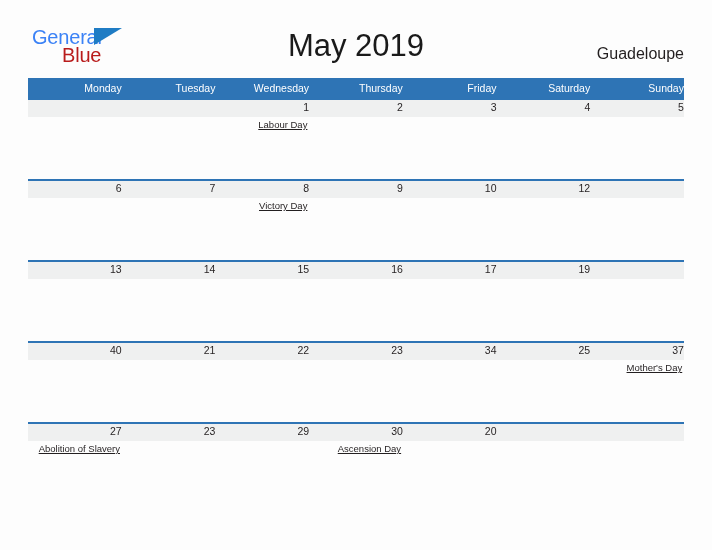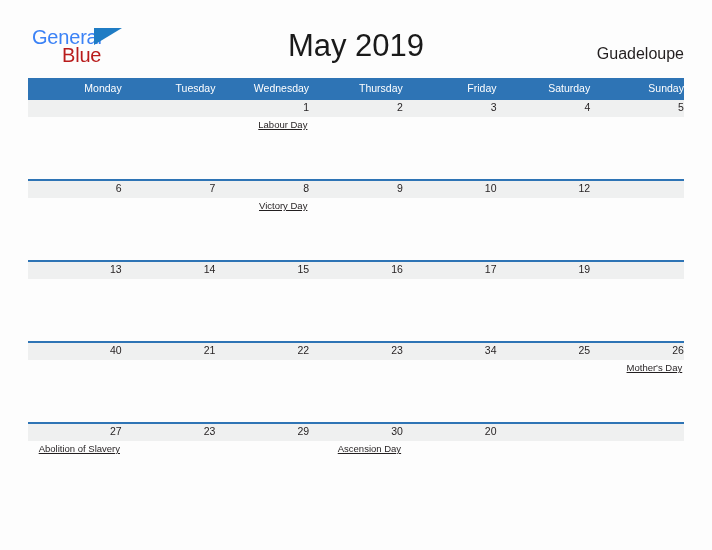--- a/index.html
+++ b/index.html
@@ -271,21 +271,21 @@
           <div class="day-cell">
             <div class="day-number">23</div>
           </div>
           <div class="day-cell">
             <div class="day-number">34</div>
           </div>
           <div class="day-cell">
             <div class="day-number">25</div>
           </div>
           <div class="day-cell">
-            <div class="day-number">26</div>
+            <div class="day-number">37</div>
             <div class="day-event">Mother's Day</div>
           </div>
         </div>
       </div>
       <div class="week-row">
         <div class="band" style="width: 655.97px;"></div>
         <div class="cells">
           <div class="day-cell">
             <div class="day-number">27</div>
             <div class="day-event">Abolition of Slavery</div>

